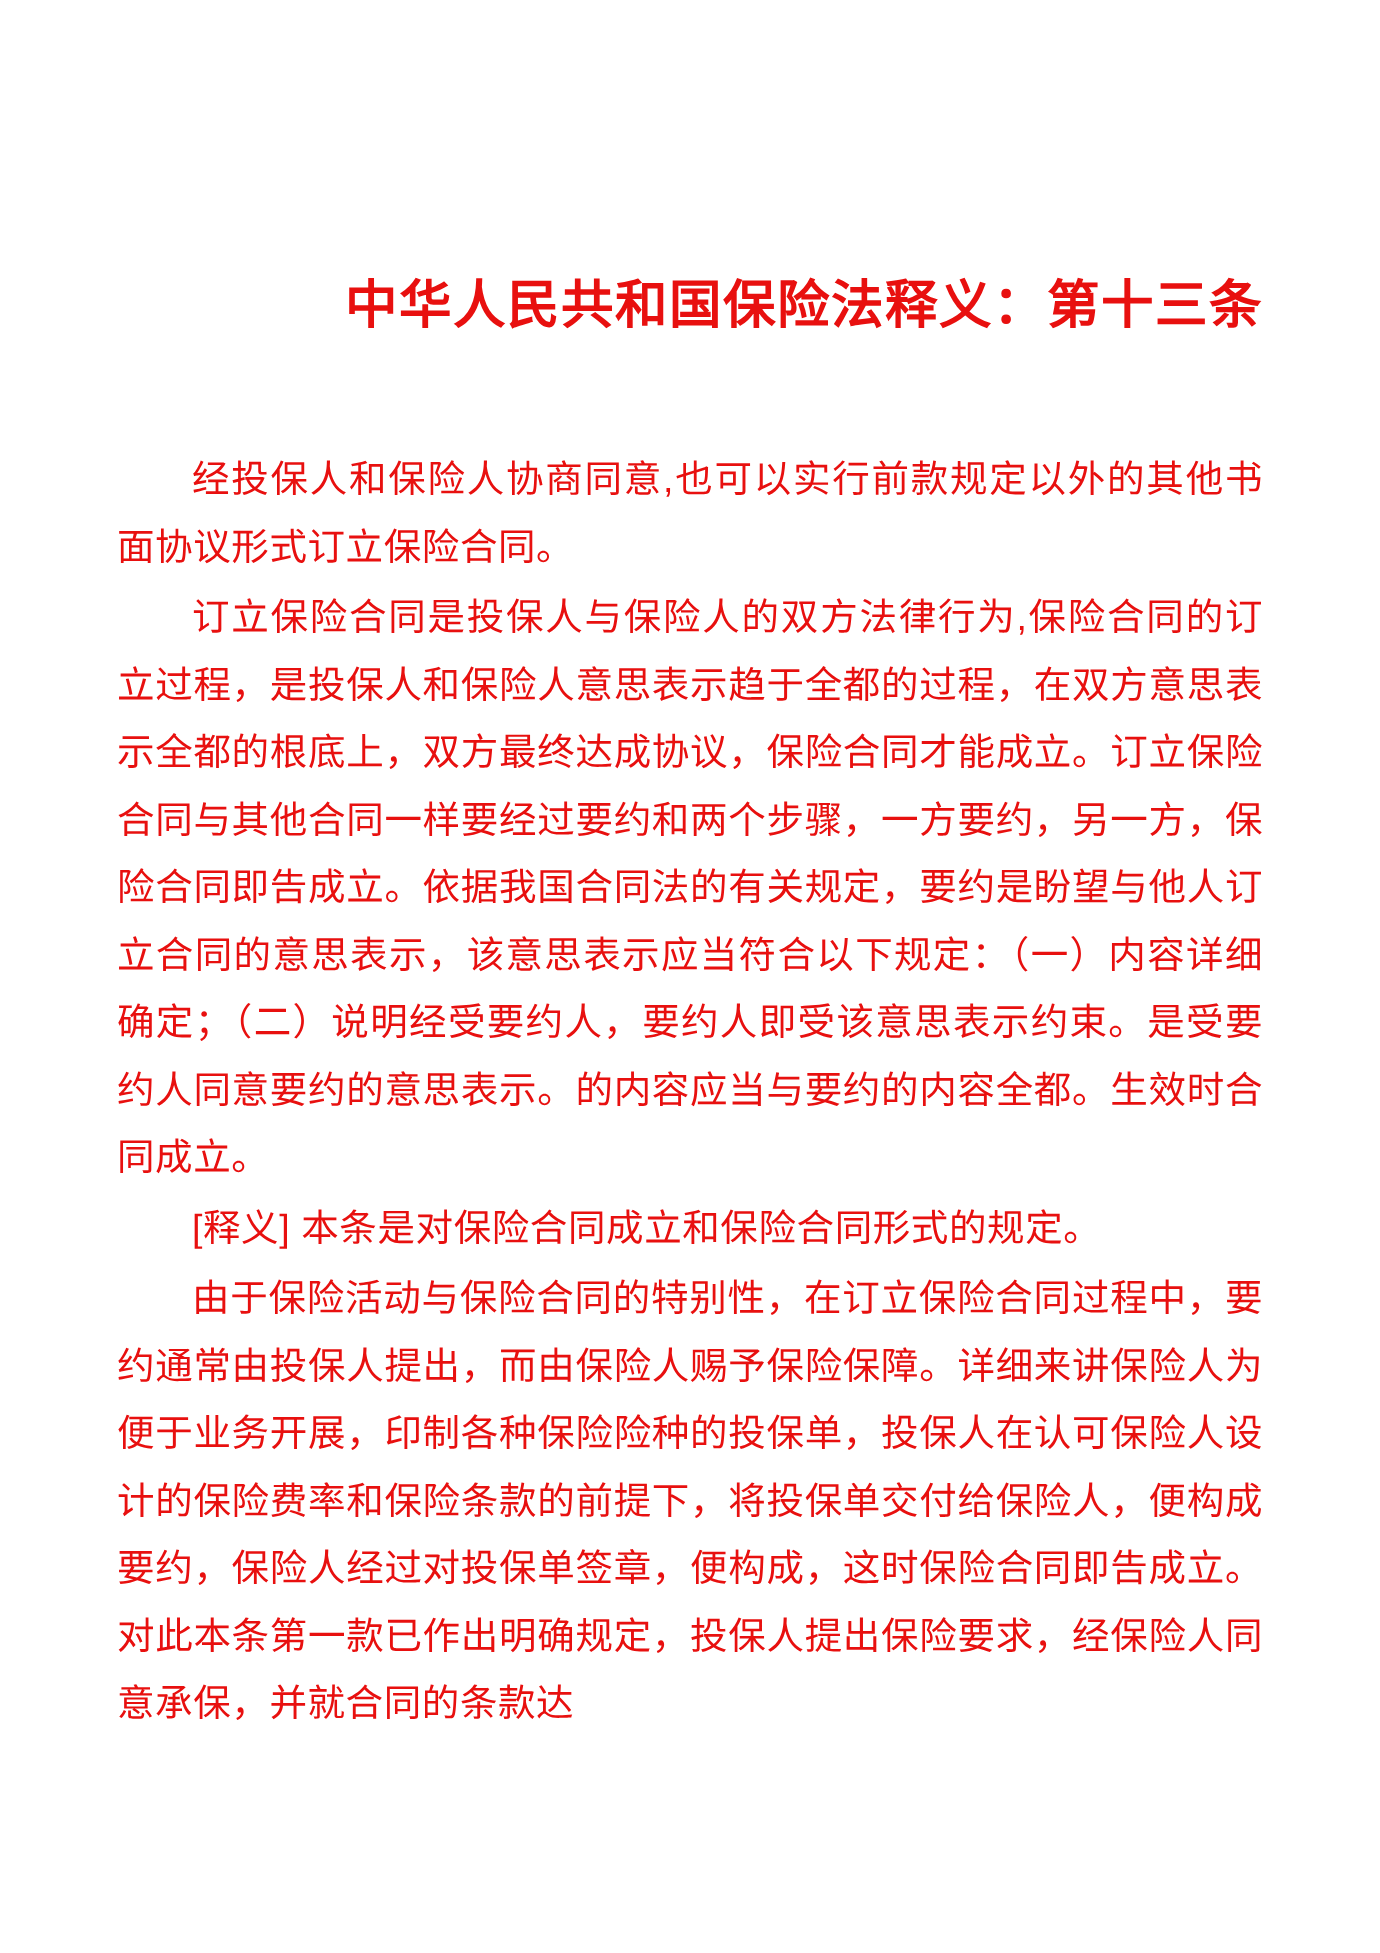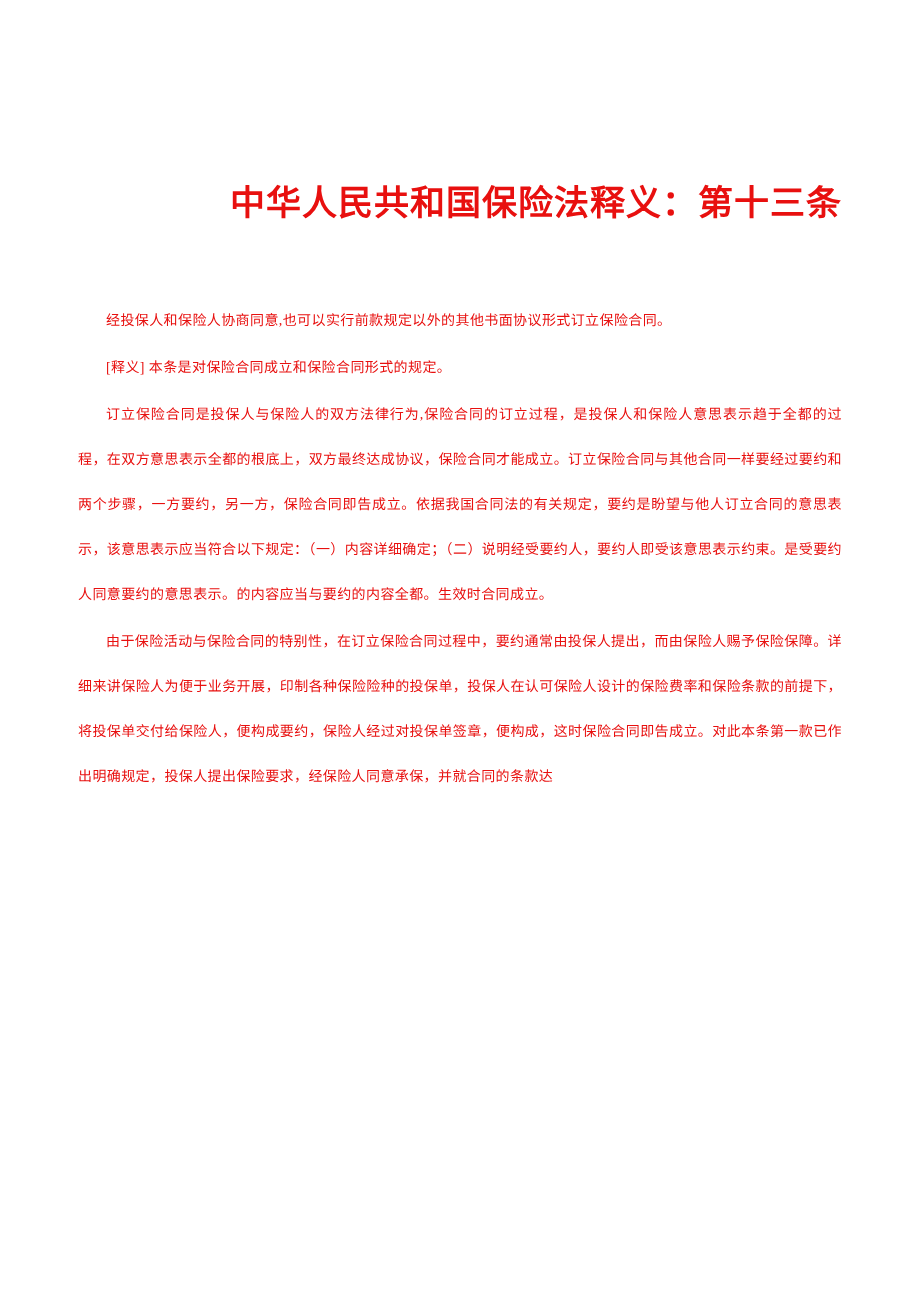--- a/index.html
+++ b/index.html
@@ -35,40 +35,40 @@
     text-align: right;
     color: #e8100f;
     white-space: nowrap;
     font-family: "Liberation Serif", "DejaVu Serif", serif;
   }
   .body-block {
     margin-top: 72px;
   }
   p.para {
     margin: 0 0 2px 0;
-    font-size: 14px;
+    font-size: 25px;
     line-height: 45px;
     color: #e8100f;
     text-align: justify;
     text-justify: inter-ideograph;
     text-indent: 2em;
     letter-spacing: 0.4px;
-    font-family: Liberation Serif, serif;
+    font-family: Liberation Sans, sans-serif;
   }
   p.para.tight {
     text-align: left;
   }
 </style>
 </head>
 <body>
 
 <div class="page">
 
   <h1 class="doc-title">中华人民共和国保险法释义：第十三条</h1>
 
   <div class="body-block">
     <p class="para">经投保人和保险人协商同意,也可以实行前款规定以外的其他书面协议形式订立保险合同。</p>
+    <p class="para">订立保险合同是投保人与保险人的双方法律行为,保险合同的订立过程，是投保人和保险人意思表示趋于全都的过程，在双方意思表示全都的根底上，双方最终达成协议，保险合同才能成立。订立保险合同与其他合同一样要经过要约和两个步骤，一方要约，另一方，保险合同即告成立。依据我国合同法的有关规定，要约是盼望与他人订立合同的意思表示，该意思表示应当符合以下规定：（一）内容详细确定；（二）说明经受要约人，要约人即受该意思表示约束。是受要约人同意要约的意思表示。的内容应当与要约的内容全都。生效时合同成立。</p>
     <p class="para tight">[释义] 本条是对保险合同成立和保险合同形式的规定。</p>
-    <p class="para">订立保险合同是投保人与保险人的双方法律行为,保险合同的订立过程，是投保人和保险人意思表示趋于全都的过程，在双方意思表示全都的根底上，双方最终达成协议，保险合同才能成立。订立保险合同与其他合同一样要经过要约和两个步骤，一方要约，另一方，保险合同即告成立。依据我国合同法的有关规定，要约是盼望与他人订立合同的意思表示，该意思表示应当符合以下规定：（一）内容详细确定；（二）说明经受要约人，要约人即受该意思表示约束。是受要约人同意要约的意思表示。的内容应当与要约的内容全都。生效时合同成立。</p>
     <p class="para">由于保险活动与保险合同的特别性，在订立保险合同过程中，要约通常由投保人提出，而由保险人赐予保险保障。详细来讲保险人为便于业务开展，印制各种保险险种的投保单，投保人在认可保险人设计的保险费率和保险条款的前提下，将投保单交付给保险人，便构成要约，保险人经过对投保单签章，便构成，这时保险合同即告成立。对此本条第一款已作出明确规定，投保人提出保险要求，经保险人同意承保，并就合同的条款达</p>
   </div>
 
 </div>
 
 </body></html>

